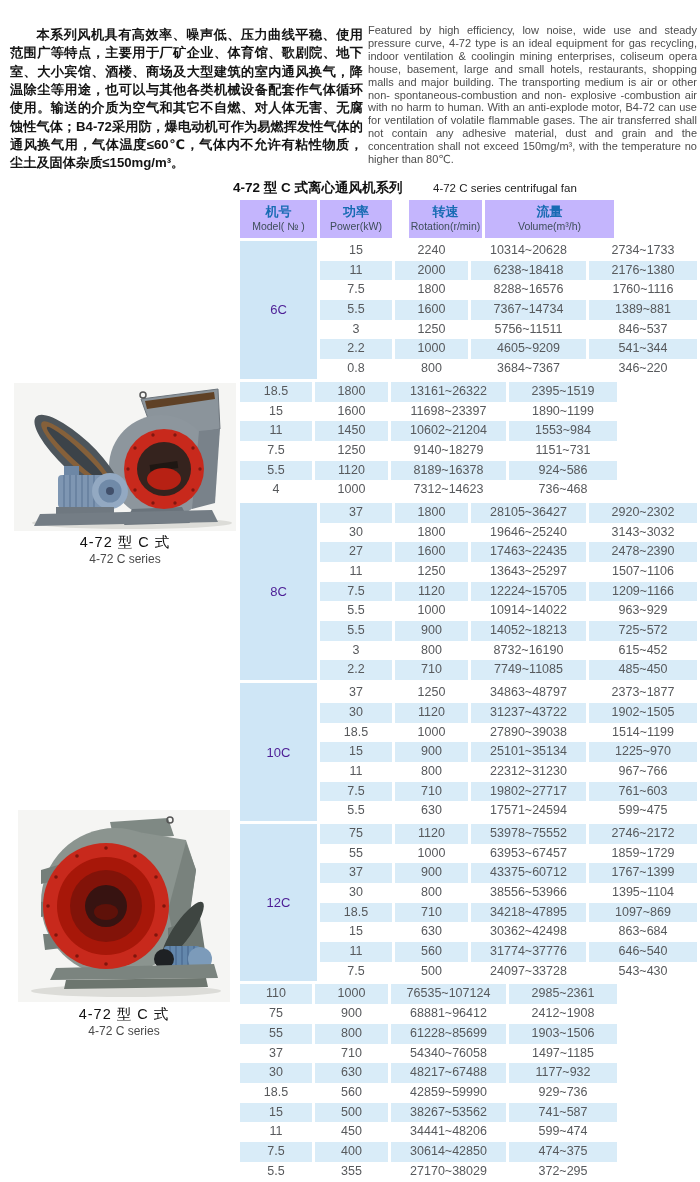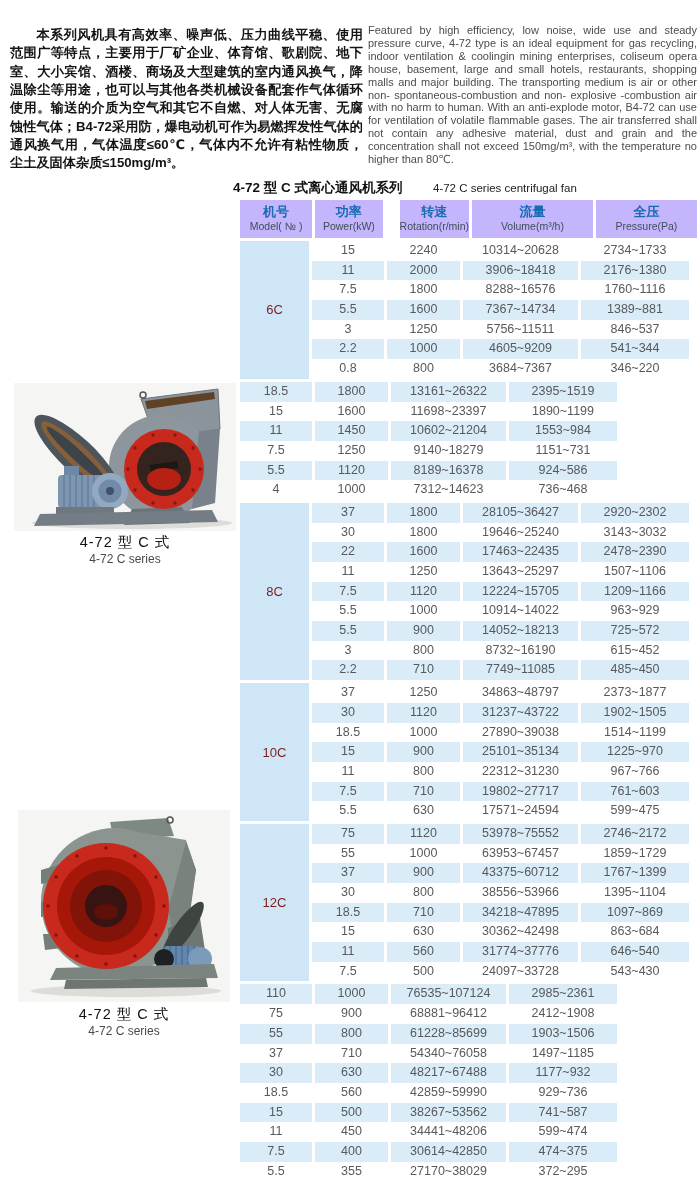--- a/index.html
+++ b/index.html
@@ -31,23 +31,23 @@
   .h-cn { font-size:13px; font-weight:bold; color:#176bb3; line-height:16px; }
   .h-en { font-size:10.5px; color:#3e4e5a; line-height:12px; }
   .h0 { width:77px; margin-right:3px; }
   .h1 { width:72px; margin-right:17px; }
   .h2 { width:73px; margin-right:3px; }
   .h3 { width:129px; margin-right:3px; }
   .h4 { width:108px; }
 
   .t-section { display:flex; margin-bottom:3px; }
   .model-cell {
-    width:69px; margin-right:3px; background:#cfe6f6;
+    width:77px; margin-right:3px; background:#cfe6f6;
     display:flex; align-items:center; justify-content:center;
-    font-size:13px; color:#7f1d1d;
+    font-size:13px; color:#4c1d95;
   }
   .rows { display:flex; flex-direction:column; }
   .t-row { display:flex; height:19.7px; }
   .t-cell {
     text-align:center; font-size:12.5px; color:#57595c;
     line-height:19.7px; box-sizing:border-box;
   }
   .alt .t-cell { background:#d9ecf8; }
   .c0 { width:72px; margin-right:3px; }
   .c1 { width:73px; margin-right:3px; }
@@ -87,39 +87,35 @@
         <div class="h-en">Power(kW)</div>
       </div>
       <div class="h-cell h2">
         <div class="h-cn">转速</div>
         <div class="h-en">Rotation(r/min)</div>
       </div>
       <div class="h-cell h3">
         <div class="h-cn">流量</div>
         <div class="h-en">Volume(m³/h)</div>
       </div>
-      <div class="h-cell h4">
-        <div class="h-cn">全压</div>
-        <div class="h-en">Pressure(Pa)</div>
-      </div>
     </div>
     <div>
         <div class="t-section">
           <div class="model-cell">6C</div>
           <div class="rows">
             <div class="t-row">
               <div class="t-cell c0">15</div>
               <div class="t-cell c1">2240</div>
               <div class="t-cell c2">10314~20628</div>
               <div class="t-cell c3">2734~1733</div>
             </div>
             <div class="t-row alt">
               <div class="t-cell c0">11</div>
               <div class="t-cell c1">2000</div>
-              <div class="t-cell c2">3906~18418</div>
+              <div class="t-cell c2">6238~18418</div>
               <div class="t-cell c3">2176~1380</div>
             </div>
             <div class="t-row">
               <div class="t-cell c0">7.5</div>
               <div class="t-cell c1">1800</div>
               <div class="t-cell c2">8288~16576</div>
               <div class="t-cell c3">1760~1116</div>
             </div>
             <div class="t-row alt">
               <div class="t-cell c0">5.5</div>
@@ -196,21 +192,21 @@
               <div class="t-cell c2">28105~36427</div>
               <div class="t-cell c3">2920~2302</div>
             </div>
             <div class="t-row">
               <div class="t-cell c0">30</div>
               <div class="t-cell c1">1800</div>
               <div class="t-cell c2">19646~25240</div>
               <div class="t-cell c3">3143~3032</div>
             </div>
             <div class="t-row alt">
-              <div class="t-cell c0">22</div>
+              <div class="t-cell c0">27</div>
               <div class="t-cell c1">1600</div>
               <div class="t-cell c2">17463~22435</div>
               <div class="t-cell c3">2478~2390</div>
             </div>
             <div class="t-row">
               <div class="t-cell c0">11</div>
               <div class="t-cell c1">1250</div>
               <div class="t-cell c2">13643~25297</div>
               <div class="t-cell c3">1507~1106</div>
             </div>

